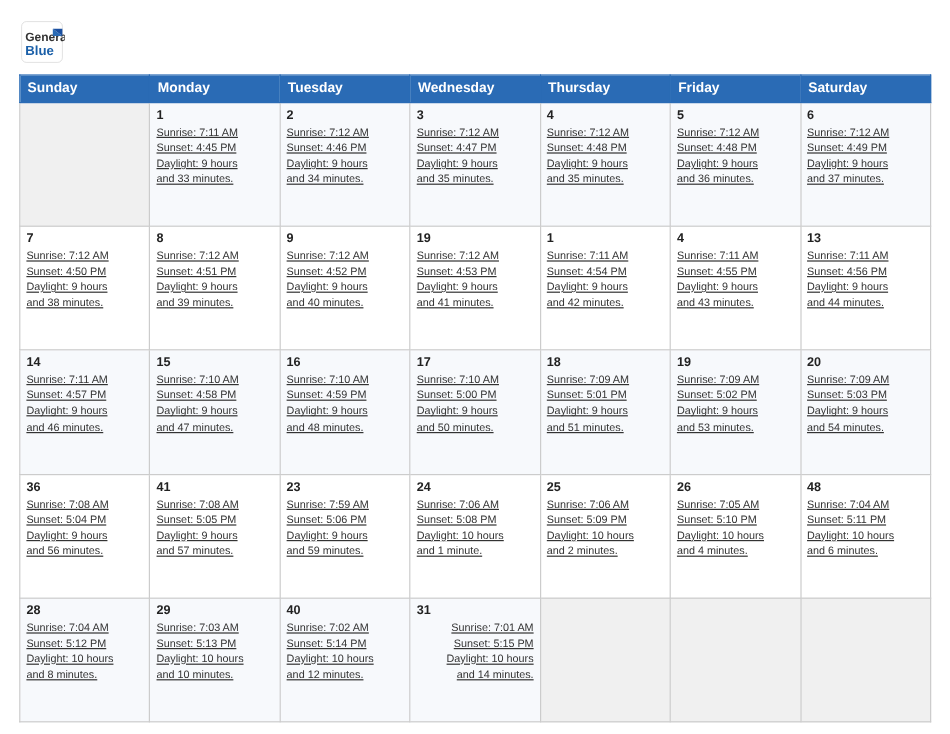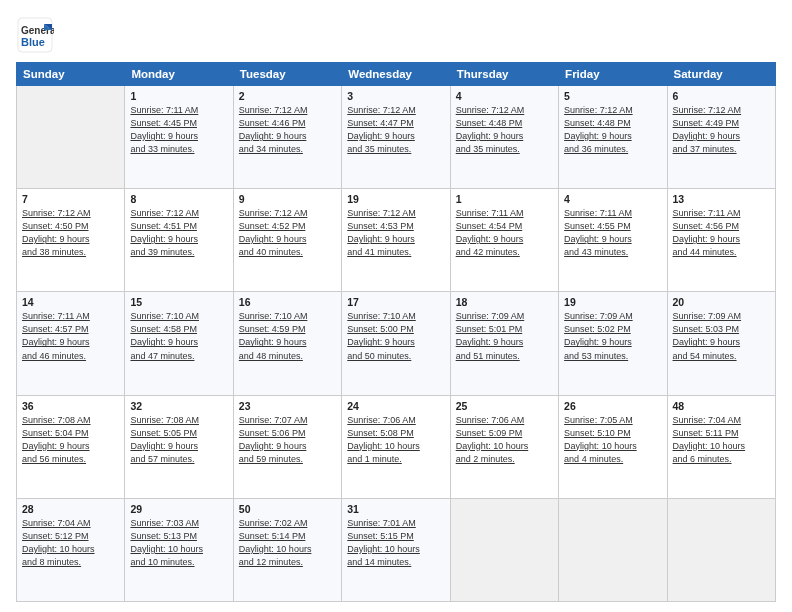--- a/index.html
+++ b/index.html
@@ -274,29 +274,29 @@
         </tr>
         <tr>
           <td>
             <span class="day-number">36</span>
             <div class="day-info" style="white-space: pre-line;">Sunrise: 7:08 AM
 Sunset: 5:04 PM
 Daylight: 9 hours
 and 56 minutes.</div>
           </td>
           <td>
-            <span class="day-number">32</span>
+            <span class="day-number">41</span>
             <div class="day-info" style="white-space: pre-line;">Sunrise: 7:08 AM
 Sunset: 5:05 PM
 Daylight: 9 hours
 and 57 minutes.</div>
           </td>
           <td>
             <span class="day-number">23</span>
-            <div class="day-info" style="white-space: pre-line;">Sunrise: 7:07 AM
+            <div class="day-info" style="white-space: pre-line;">Sunrise: 7:59 AM
 Sunset: 5:06 PM
 Daylight: 9 hours
 and 59 minutes.</div>
           </td>
           <td>
             <span class="day-number">24</span>
             <div class="day-info" style="white-space: pre-line;">Sunrise: 7:06 AM
 Sunset: 5:08 PM
 Daylight: 10 hours
 and 1 minute.</div>
@@ -332,29 +332,29 @@
 and 8 minutes.</div>
           </td>
           <td>
             <span class="day-number">29</span>
             <div class="day-info" style="white-space: pre-line;">Sunrise: 7:03 AM
 Sunset: 5:13 PM
 Daylight: 10 hours
 and 10 minutes.</div>
           </td>
           <td>
-            <span class="day-number">50</span>
+            <span class="day-number">40</span>
             <div class="day-info" style="white-space: pre-line;">Sunrise: 7:02 AM
 Sunset: 5:14 PM
 Daylight: 10 hours
 and 12 minutes.</div>
           </td>
           <td>
             <span class="day-number">31</span>
-            <div class="day-info" style="white-space: pre-line;">Sunrise: 7:01 AM
+            <div class="day-info" style="white-space: pre-line; text-align: right;">Sunrise: 7:01 AM
 Sunset: 5:15 PM
 Daylight: 10 hours
 and 14 minutes.</div>
           </td>
           <td class="empty"></td>
           <td class="empty"></td>
           <td class="empty"></td>
         </tr>
       </tbody>
   </table>

